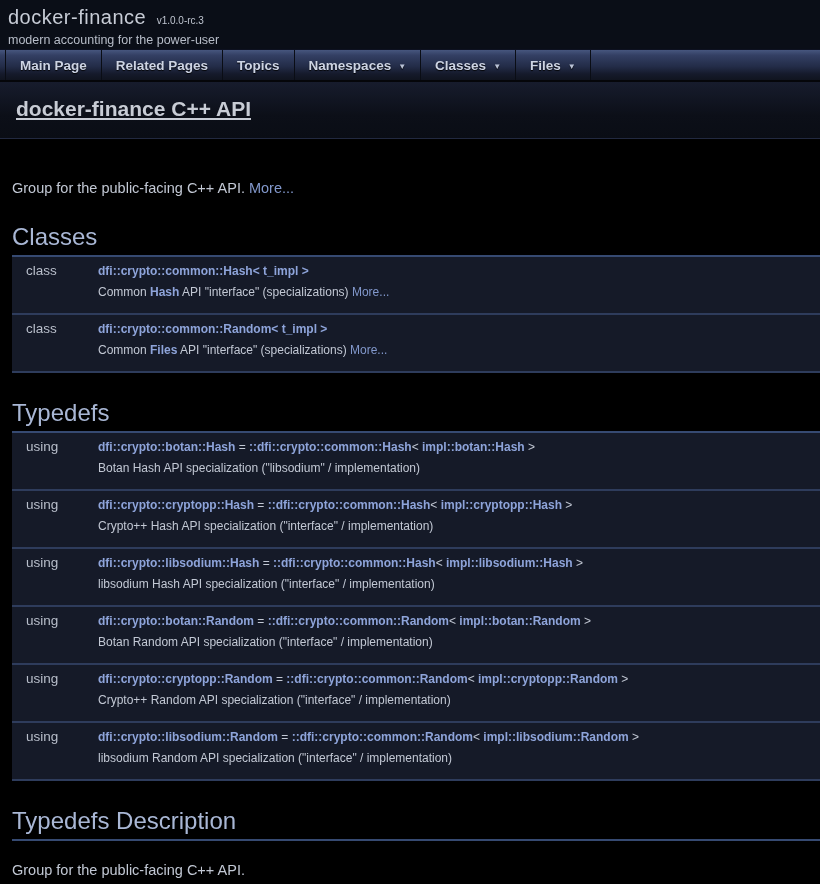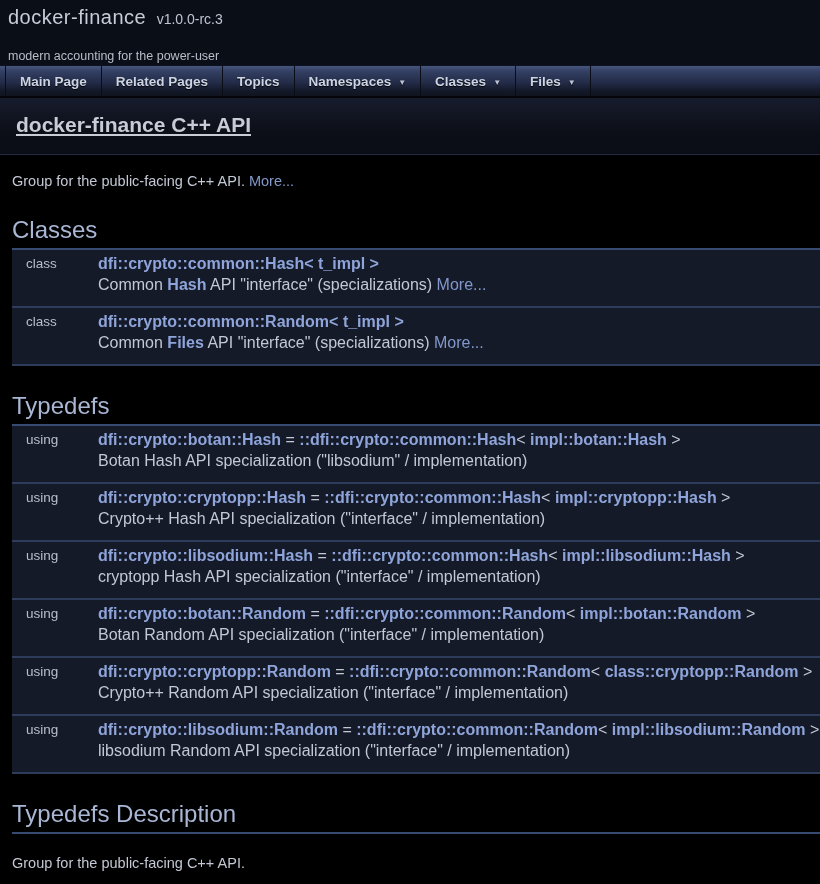--- a/index.html
+++ b/index.html
@@ -2,22 +2,22 @@
 <html><head>
 <meta charset="utf-8">
 <style>
   * { margin:0; padding:0; box-sizing:border-box; }
   html,body { width:820px; height:884px; background:#000; overflow:hidden;
     font-family:"Liberation Sans", sans-serif; }
 
   
   .titlearea { background:#0a0e17; padding:6px 0 2px 8px; }
   .projectname { color:#c7ccd6; font-size:20px; font-weight:400; letter-spacing:0.5px; display:inline-block; }
-  .projectnumber { color:#bfc5d0; font-size:14px; font-weight:400; margin-left:6px; }
-  .projectbrief { color:#b7bdc8; font-size:12.5px; margin-top:20px; padding-left:0; }
+  .projectnumber { color:#bfc5d0; font-size:10px; font-weight:400; margin-left:6px; }
+  .projectbrief { color:#b7bdc8; font-size:12.5px; margin-top:4px; padding-left:0; }
 
   
   .tabs { height:33px; display:flex; align-items:stretch;
     background:linear-gradient(to bottom,#46567e 0%,#333f63 18%,#232c48 55%,#151a2b 80%,#10141f 100%);
     border-top:1px solid #0d1120; border-bottom:2px solid #05060a; }
   .tab-lead { width:6px; border-right:1px solid #0a0d15; }
   .tab { display:flex; align-items:center; padding:0 14px; cursor:pointer;
     border-right:1px solid #0a0d15; }
   .tab span.lbl { color:#cdd4e4; font-size:13.5px; font-weight:bold;
     text-shadow:0 1px 1px rgba(0,0,0,0.9); white-space:nowrap; }
@@ -25,34 +25,34 @@
     text-shadow:0 1px 1px rgba(0,0,0,0.9); }
   .tab-fill { flex:1; }
 
   
   .headerband { background:linear-gradient(to bottom,#171c2d 0%,#0c0f18 60%,#0a0d15 100%);
     border-bottom:1px solid #222940; padding:15px 16px 17px 16px; }
   .headertitle { color:#c8ccd5; font-size:21px; font-weight:bold;text-decoration:underline; }
 
   
   .contents { padding:0 0 0 12px; }
-  .intro { margin-top:17px; color:#c2c8d4; font-size:14.5px; line-height:18px; }
+  .intro { margin-top:40px; color:#c2c8d4; font-size:14.5px; line-height:18px; }
   a { text-decoration:none; cursor:pointer; }
   .lnk { color:#8298cc; }
   .blnk { color:#8ea4da; font-weight:bold; }
 
   h2.groupheader { margin-top:26px; color:#a9b7d5; font-size:24px; font-weight:400;
     padding-bottom:4px; border-bottom:2px solid #364a72; }
 
   
   .memberdecls { background:#151a28; }
   .mitem { display:grid; grid-template-columns:74px 1fr; padding:4px 0 11px 0;
     border-bottom:2px solid #2e3c5c;gap:12px; }
   .mkeyword { padding-left:14px; padding-top:2px; color:#b9bfcb; font-size:13.5px; }
-  .mright { font-size:16px; line-height:20.5px; color:#c2c8d4; }
+  .mright { font-size:12px; line-height:20.5px; color:#c2c8d4; }
   .mname  { white-space:pre; }
   .syn { color:#c2c8d4; white-space:pre; }
   .mdesc { color:#c2c8d4; }
   .pre { white-space:pre; }
 
   
   .detailpara { margin-top:20px; color:#c2c8d4; font-size:14.5px; line-height:18px; }
   .since dt { margin-top:16px; color:#d4d8df; font-size:16px; font-weight:bold; line-height:18px; }
   .since dd { color:#e5e5e5; font-size:14.5px; line-height:22px; }
 </style>
@@ -137,36 +137,36 @@
       <div class="mright">
         <div class="mname"><a class="blnk">dfi::crypto::cryptopp::Hash</a><span class="syn"> = </span><a class="blnk">::dfi::crypto::common::Hash</a><span class="syn">&lt; </span><a class="blnk">impl::cryptopp::Hash</a><span class="syn"> &gt;</span></div>
         <div class="mdesc">Crypto++ Hash API specialization ("interface" / implementation)</div>
       </div>
     </div>
 
     <div class="mitem">
       <div class="mkeyword">using</div>
       <div class="mright">
         <div class="mname"><a class="blnk">dfi::crypto::libsodium::Hash</a><span class="syn"> = </span><a class="blnk">::dfi::crypto::common::Hash</a><span class="syn">&lt; </span><a class="blnk">impl::libsodium::Hash</a><span class="syn"> &gt;</span></div>
-        <div class="mdesc">cryptopp Hash API specialization ("interface" / implementation)</div>
+        <div class="mdesc">libsodium Hash API specialization ("interface" / implementation)</div>
       </div>
     </div>
 
     <div class="mitem">
       <div class="mkeyword">using</div>
       <div class="mright">
         <div class="mname"><a class="blnk">dfi::crypto::botan::Random</a><span class="syn"> = </span><a class="blnk">::dfi::crypto::common::Random</a><span class="syn">&lt; </span><a class="blnk">impl::botan::Random</a><span class="syn"> &gt;</span></div>
         <div class="mdesc">Botan Random API specialization ("interface" / implementation)</div>
       </div>
     </div>
 
     <div class="mitem">
       <div class="mkeyword">using</div>
       <div class="mright">
-        <div class="mname"><a class="blnk">dfi::crypto::cryptopp::Random</a><span class="syn"> = </span><a class="blnk">::dfi::crypto::common::Random</a><span class="syn">&lt; </span><a class="blnk">class::cryptopp::Random</a><span class="syn"> &gt;</span></div>
+        <div class="mname"><a class="blnk">dfi::crypto::cryptopp::Random</a><span class="syn"> = </span><a class="blnk">::dfi::crypto::common::Random</a><span class="syn">&lt; </span><a class="blnk">impl::cryptopp::Random</a><span class="syn"> &gt;</span></div>
         <div class="mdesc">Crypto++ Random API specialization ("interface" / implementation)</div>
       </div>
     </div>
 
     <div class="mitem">
       <div class="mkeyword">using</div>
       <div class="mright">
         <div class="mname"><a class="blnk">dfi::crypto::libsodium::Random</a><span class="syn"> = </span><a class="blnk">::dfi::crypto::common::Random</a><span class="syn">&lt; </span><a class="blnk">impl::libsodium::Random</a><span class="syn"> &gt;</span></div>
         <div class="mdesc">libsodium Random API specialization ("interface" / implementation)</div>
       </div>

